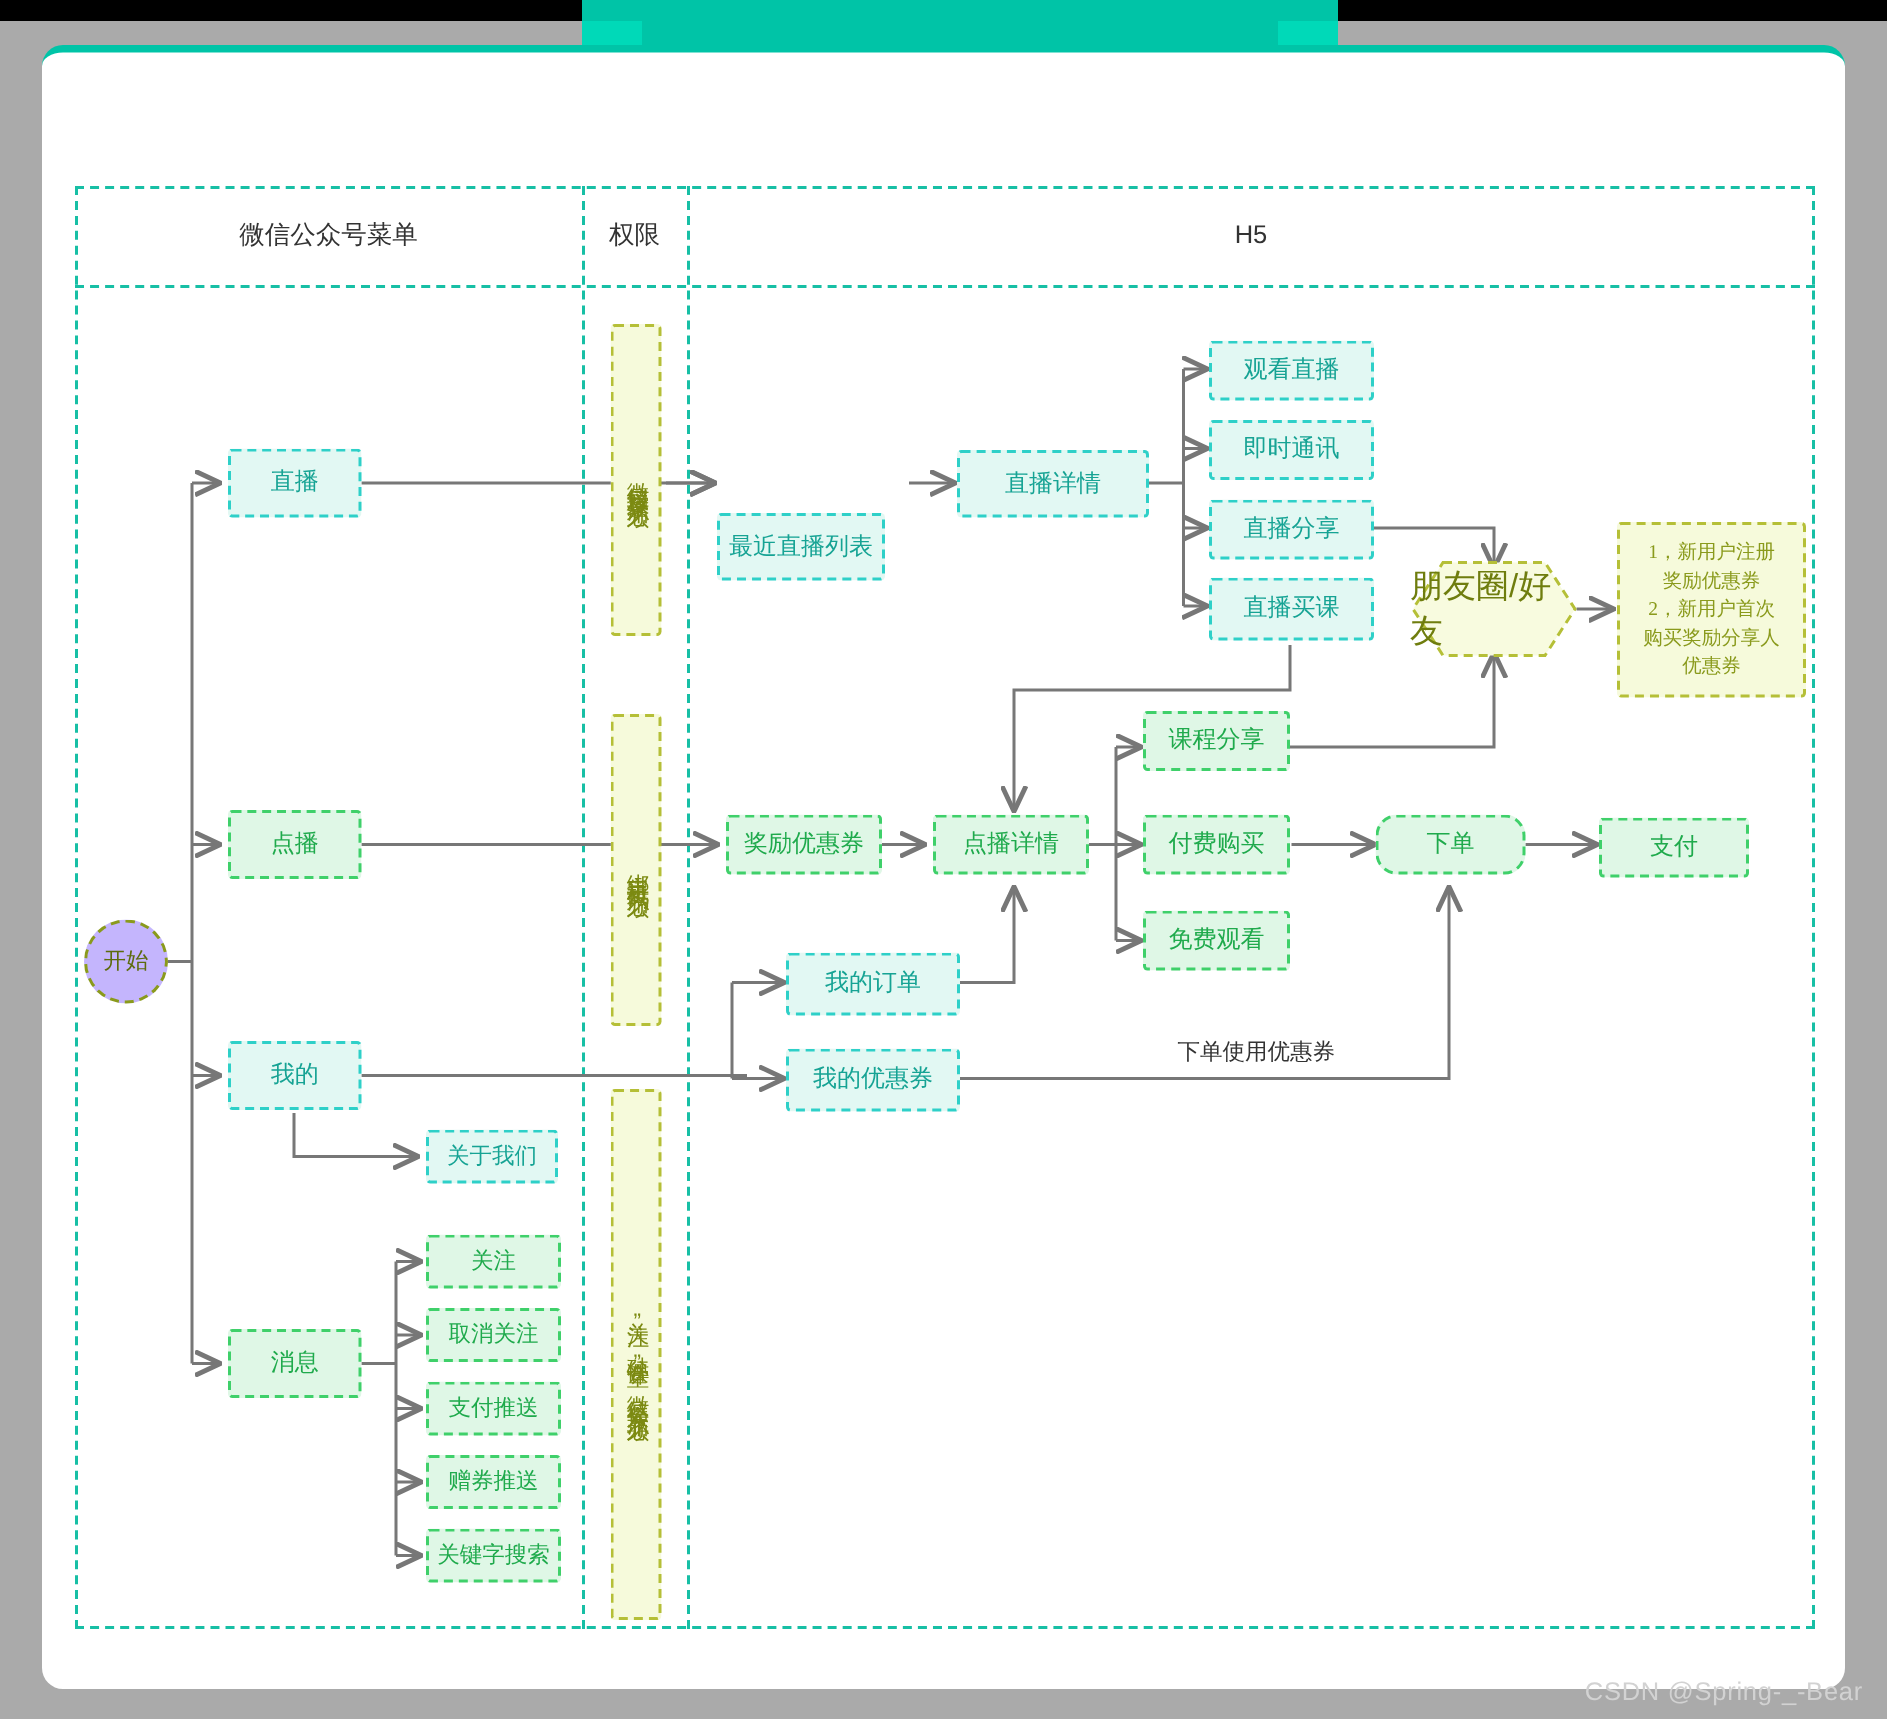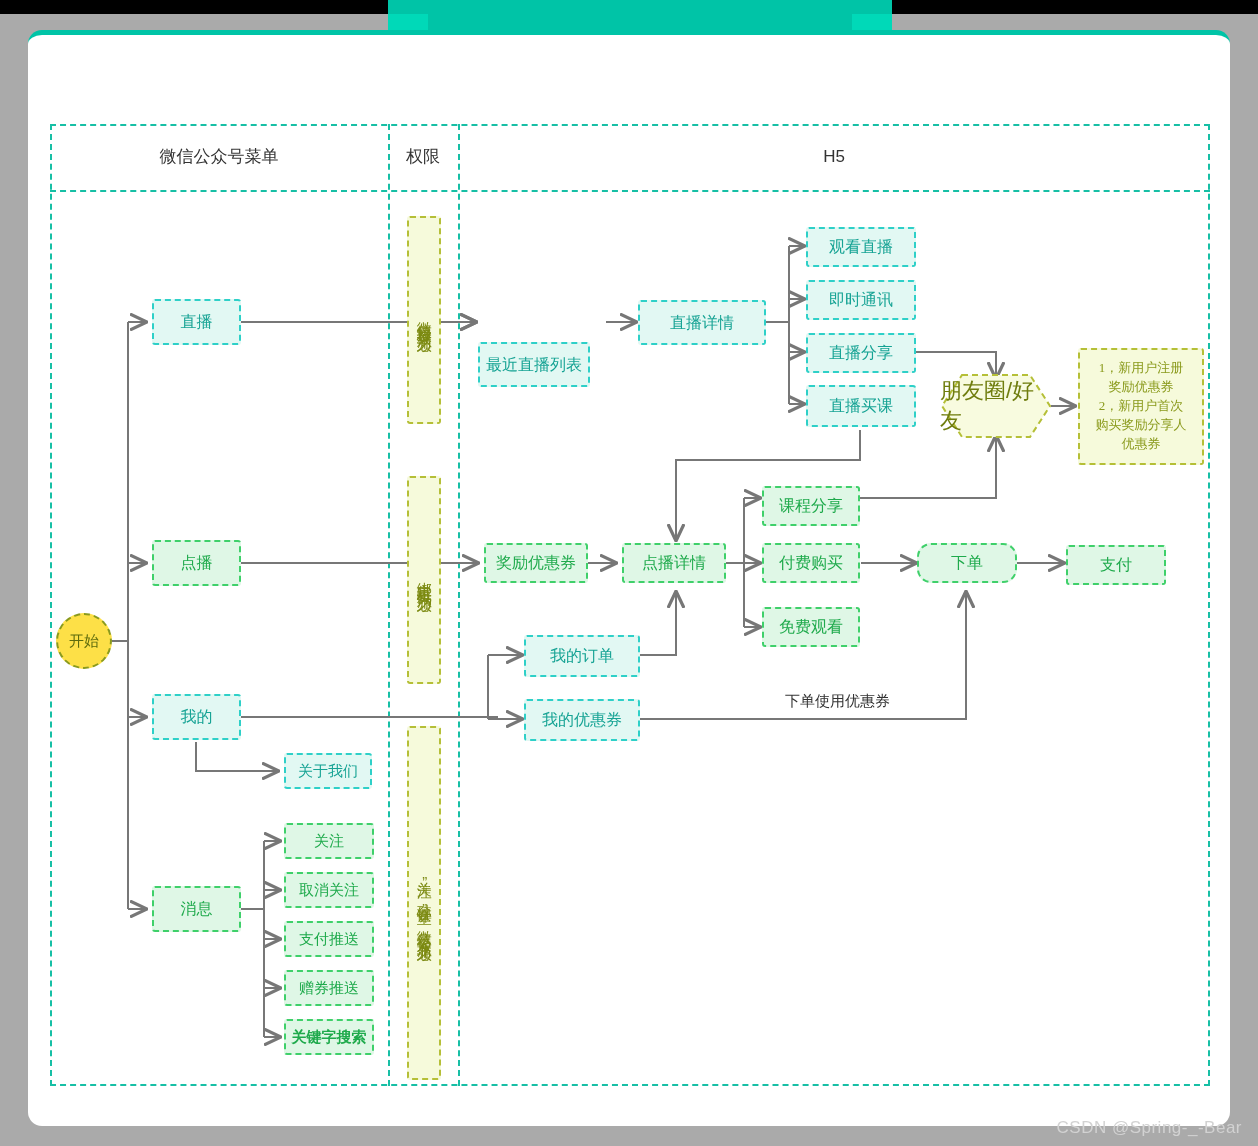--- a/index.html
+++ b/index.html
@@ -47,21 +47,21 @@
   .node{
     position:absolute;box-sizing:border-box;
     display:flex;align-items:center;justify-content:center;
     text-align:center;font-size:16px;line-height:1.25;
     border-style:dashed;border-width:2px;border-radius:3px;
   }
   .n-cyan{background:#e2f8f3;border-color:#2ed0c8;color:#16a394;}
   .n-green{background:#dff7e6;border-color:#3fd06a;color:#1faa4c;}
   .n-yellow{background:#f6fadb;border-color:#b5bf37;color:#7c8a12;}
   .n-start{
-    border-radius:50%;background:#fde047;border:2px dashed #8a9a1c;color:#5d6b0d;
+    border-radius:50%;background:#c4b5fd;border:2px dashed #8a9a1c;color:#5d6b0d;
     font-size:15px;
   }
   .vert{
     writing-mode:vertical-rl;text-orientation:upright;
     letter-spacing:2px;line-height:1.1;
   }
   .note{font-size:13px;color:#8a9a1c;padding:4px 6px;line-height:1.45;}
 
   
   .edge-label{
@@ -177,21 +177,21 @@
   <div class="node n-cyan" style="left:152px;top:299px;width:89px;height:46px;">直播</div>
   <div class="node n-green" style="left:152px;top:540px;width:89px;height:46px;">点播</div>
   <div class="node n-cyan" style="left:152px;top:694px;width:89px;height:46px;">我的</div>
   <div class="node n-green" style="left:152px;top:886px;width:89px;height:46px;">消息</div>
 
   <div class="node n-cyan" style="left:284px;top:753px;width:88px;height:36px;font-size:15px;">关于我们</div>
   <div class="node n-green" style="left:284px;top:823px;width:90px;height:36px;font-size:15px;">关注</div>
   <div class="node n-green" style="left:284px;top:872px;width:90px;height:36px;font-size:15px;">取消关注</div>
   <div class="node n-green" style="left:284px;top:921px;width:90px;height:36px;font-size:15px;">支付推送</div>
   <div class="node n-green" style="left:284px;top:970px;width:90px;height:36px;font-size:15px;">赠券推送</div>
-  <div class="node n-green" style="left:284px;top:1019px;width:90px;height:36px;font-size:15px;font-weight:bold;">关键字搜索</div>
+  <div class="node n-green" style="left:284px;top:1019px;width:90px;height:36px;font-size:15px;">关键字搜索</div>
 
   <div class="node n-yellow vert" style="left:407px;top:216px;width:34px;height:208px;font-size:15px;">微信授权登录（必须）</div>
   <div class="node n-yellow vert" style="left:407px;top:476px;width:34px;height:208px;font-size:15px;">绑定手机号码（必须）</div>
   <div class="node n-yellow vert" style="left:407px;top:726px;width:34px;height:354px;font-size:15px;">关注”硅谷课堂”微信公众号（非必须</div>
 
   <div class="node n-cyan" style="left:478px;top:300px;width:112px;height:45px;margin-top:42px;">最近直播列表</div>
   <div class="node n-cyan" style="left:638px;top:300px;width:128px;height:45px;">直播详情</div>
   <div class="node n-cyan" style="left:806px;top:227px;width:110px;height:40px;">观看直播</div>
   <div class="node n-cyan" style="left:806px;top:280px;width:110px;height:40px;">即时通讯</div>
   <div class="node n-cyan" style="left:806px;top:333px;width:110px;height:40px;">直播分享</div>
@@ -206,21 +206,21 @@
   </div>
 
   <div class="node n-yellow note" style="left:1078px;top:348px;width:126px;height:117px;flex-direction:column;font-family:Liberation Serif, serif;">
     <div>1，新用户注册</div>
     <div>奖励优惠券</div>
     <div>2，新用户首次</div>
     <div>购买奖励分享人</div>
     <div>优惠券</div>
   </div>
 
-  <div class="node n-green" style="left:762px;top:486px;width:98px;height:40px;">课程分享</div>
+  <div class="node n-green" style="left:762px;top:474px;width:98px;height:40px;">课程分享</div>
   <div class="node n-green" style="left:484px;top:543px;width:104px;height:40px;">奖励优惠券</div>
   <div class="node n-green" style="left:622px;top:543px;width:104px;height:40px;">点播详情</div>
   <div class="node n-green" style="left:762px;top:543px;width:98px;height:40px;">付费购买</div>
   <div class="node n-green" style="left:762px;top:607px;width:98px;height:40px;">免费观看</div>
   <div class="node n-green" style="left:917px;top:543px;width:100px;height:40px;border-radius:14px;">下单</div>
   <div class="node n-green" style="left:1066px;top:545px;width:100px;height:40px;">支付</div>
 
   <div class="node n-cyan" style="left:524px;top:635px;width:116px;height:42px;">我的订单</div>
   <div class="node n-cyan" style="left:524px;top:699px;width:116px;height:42px;">我的优惠券</div>
 

